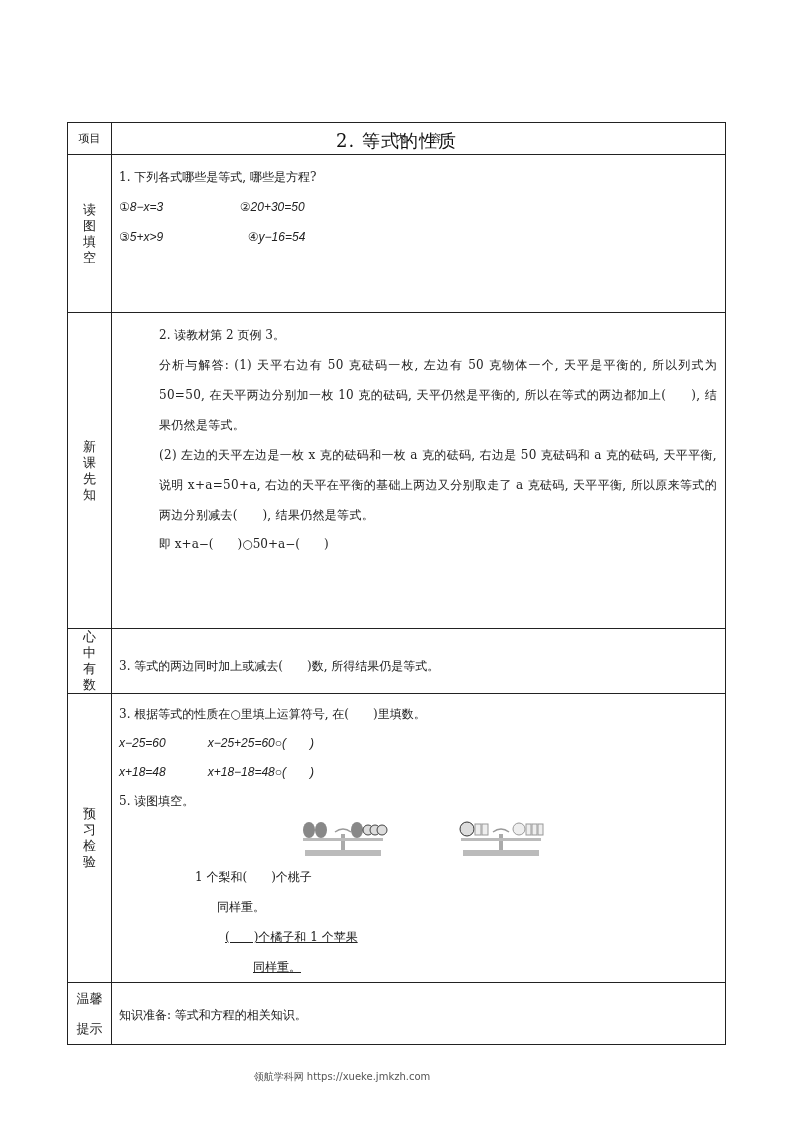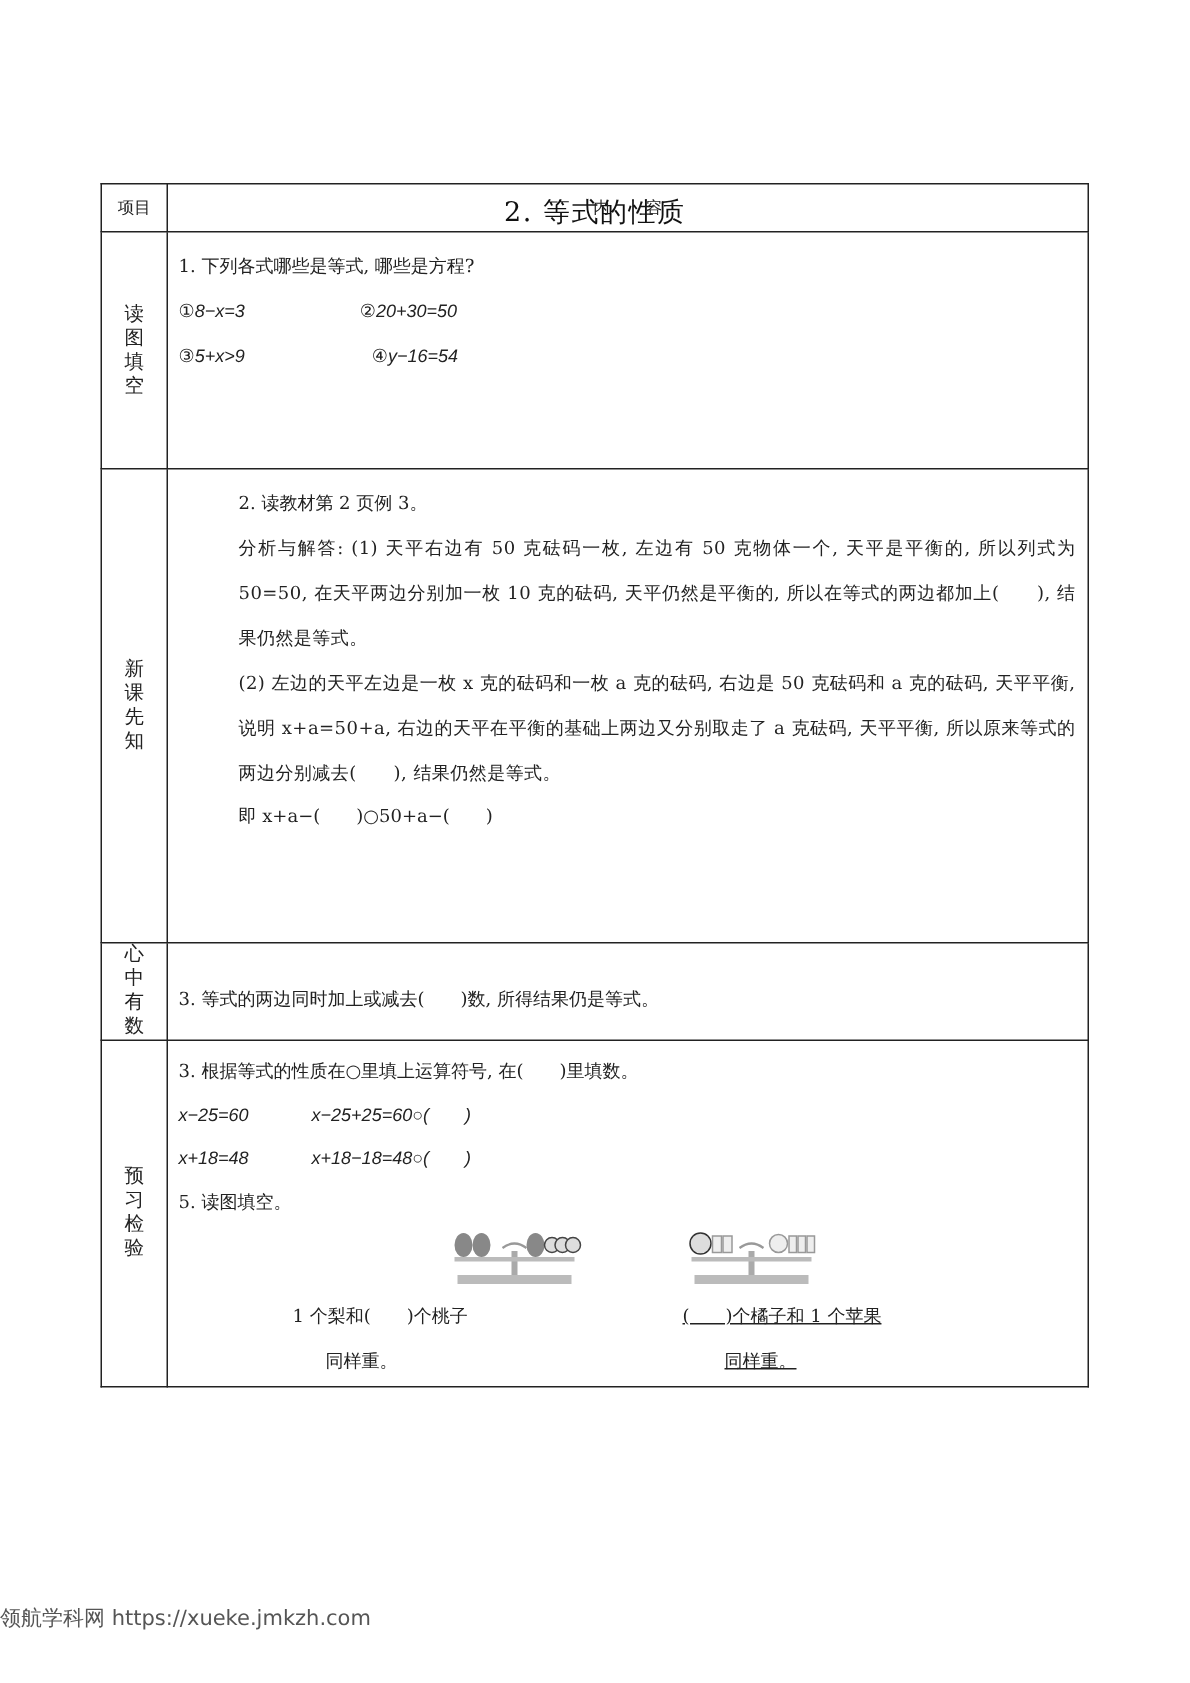--- a/index.html
+++ b/index.html
@@ -16,26 +16,26 @@
     .hdr td { height: 31px; vertical-align: middle !important; font-size: 11px; }
     .hdr .content-hdr { text-align: center; letter-spacing: 24px; padding-left: 24px; }
     .content { padding: 12px 8px 0 7px; font-size: 12px; line-height: 29px; }
     .content p { margin: 0; white-space: nowrap; }
     .content .para { line-height: 30px; white-space: normal; text-align: justify; letter-spacing: 0.3px; }
     .math { font-family: "Liberation Sans", "DejaVu Sans", sans-serif; font-size: 12px; }
     .gap { display: inline-block; width: 70px; }
     .gap2 { display: inline-block; width: 40px; }
     .scales { display: flex; justify-content: flex-start; padding-left: 178px; gap: 66px; height: 44px; margin-top: 2px; }
     .scale { width: 92px; height: 40px; position: relative; }
-    .answers { display: flex; padding-left: 76px; line-height: 30px; }
+    .answers { display: flex; padding-left: 76px; line-height: 30px; flex-direction: column; }
     .answers .col { width: 230px; }
     .answers .col2 { padding-left: 30px; text-decoration: underline; }
     .answers .indent { padding-left: 22px; }
-    .footer { position: absolute; top: 1070px; left: 0; width: 684px; 
-      font-family: "DejaVu Sans", "Liberation Sans", sans-serif; font-size: 14px; color: #555; }
+    .footer { position: absolute; top: 1070px; left: 0; width: 684px; text-align: center;
+      font-family: "DejaVu Sans", "Liberation Sans", sans-serif; font-size: 10px; color: #555; }
     .enc { font-style: italic; font-size: 12px; }
   </style>
 </head>
 <body>
 
 <div class="title">2. 等式的性质</div>
 
 <table class="worksheet">
   <tbody>
       <tr class="hdr">
@@ -129,16 +129,24 @@
           </div>
           <div class="col col2">
             <div>(　　)个橘子和 1 个苹果</div>
             <div class="indent" style="padding-left:28px;">同样重。</div>
           </div>
         </div>
       </div>
     </td>
   </tr>
 
+  <tr style="height:62px;">
+    <td class="label-col" style="line-height:30px;"><span style="display:inline-block;width:30px;">温馨提示</span></td>
+    <td style="vertical-align:middle;">
+      <div class="content" style="padding-top:4px;">
+        <p>知识准备: 等式和方程的相关知识。</p>
+      </div>
+    </td>
+  </tr>
 </tbody>
   </table>
 
 <div class="footer">领航学科网 https://xueke.jmkzh.com</div>
 
 </body></html>

